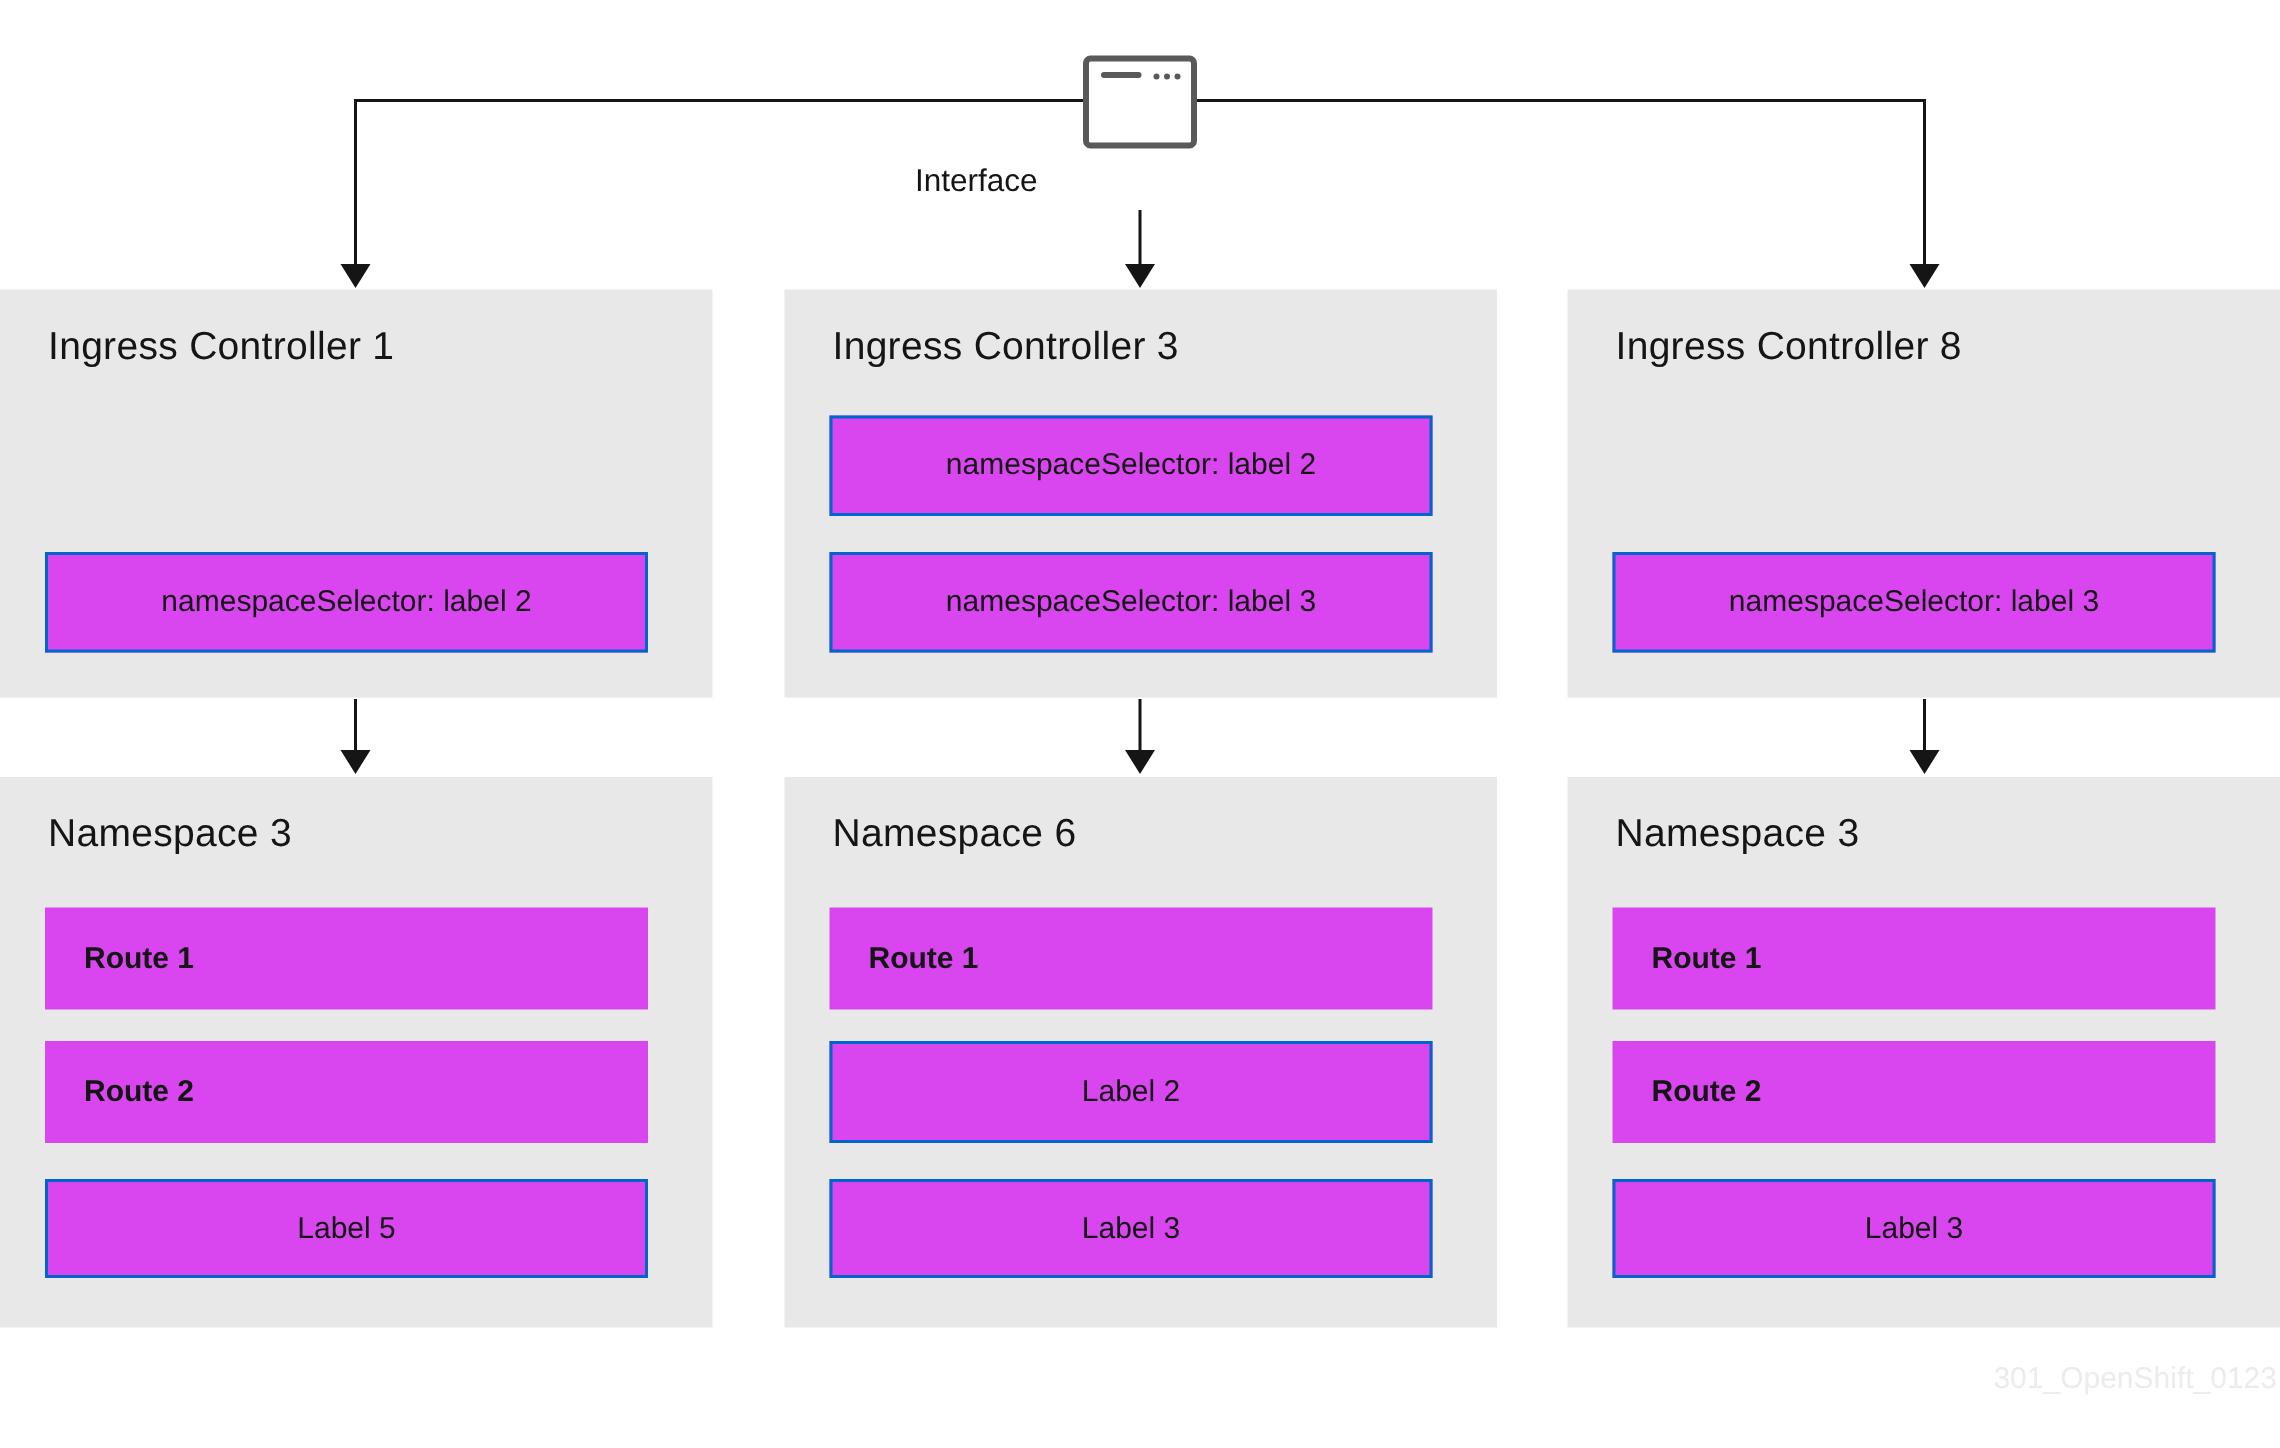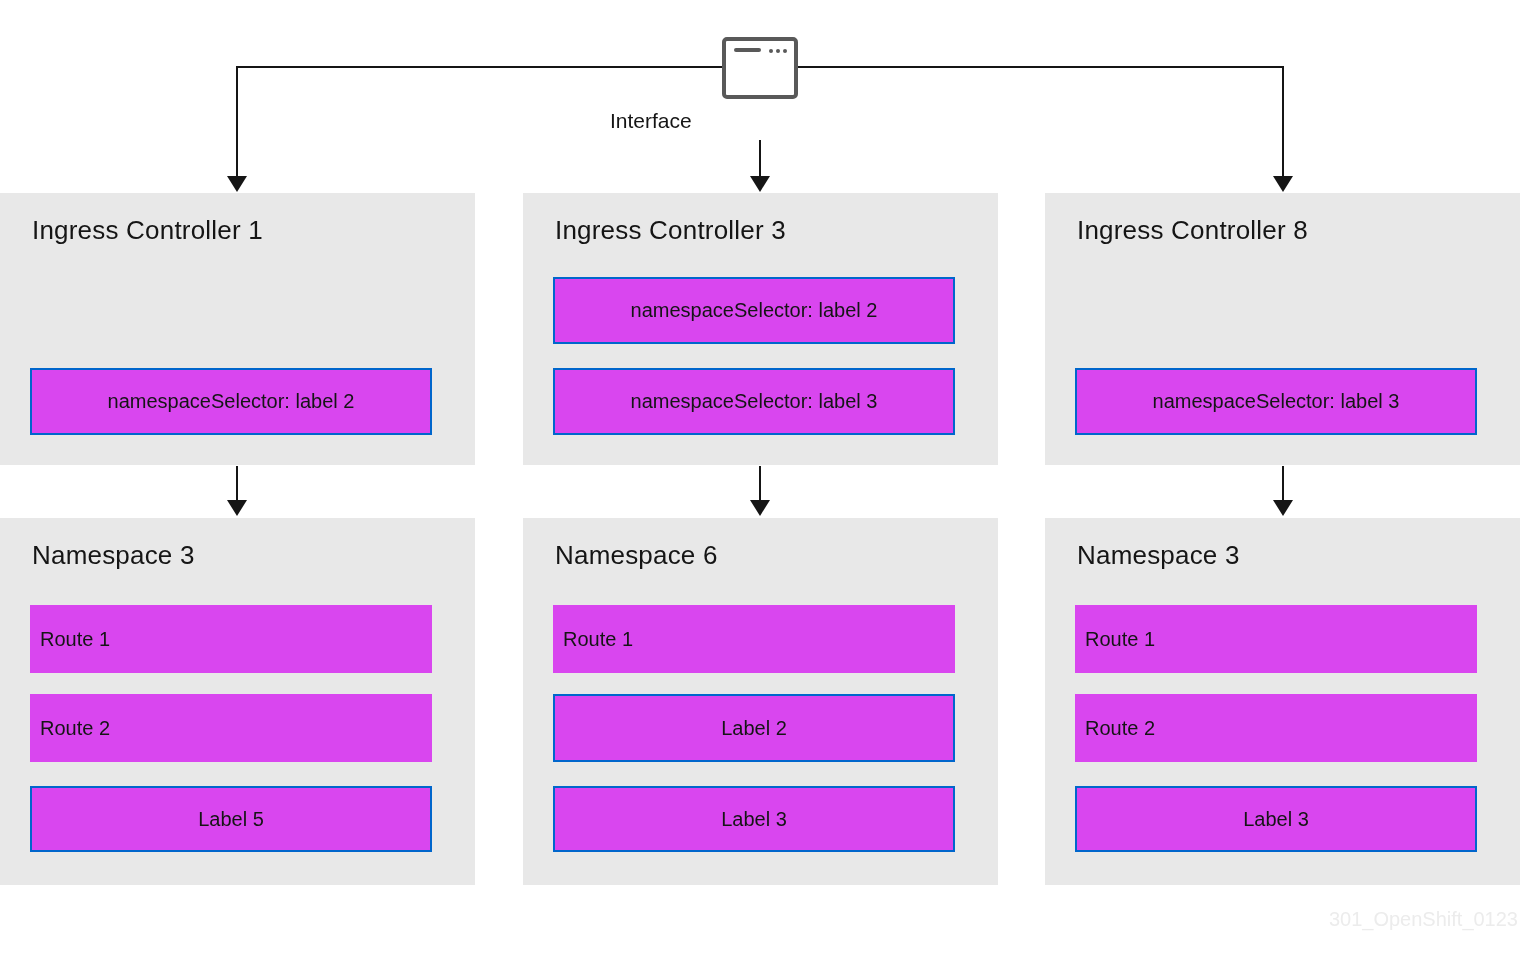--- a/index.html
+++ b/index.html
@@ -39,21 +39,21 @@
   .col-title{position:absolute;left:32px;top:22px;font-size:26px;font-weight:400;
     letter-spacing:.2px;white-space:nowrap}
 
   
   .inner{position:absolute;left:30px;width:402px;background:#d946ef;
     display:flex;align-items:center;font-size:20px;white-space:nowrap}
   .selector-box{border:2px solid var(--accent);justify-content:center}
   .s-slot1{top:84px;height:67px}
   .s-slot2{top:175px;height:67px}
   .item-label{border:2px solid var(--accent);justify-content:center}
-  .item-route{font-weight:400;justify-content:flex-start;padding-left:10px}
+  .item-route{font-weight:700;justify-content:flex-start;padding-left:26px}
   .n-slot1{top:87px;height:68px}
   .n-slot2{top:176px;height:68px}
   .n-slot3{top:268px;height:66px}
 
   .watermark{position:absolute;right:2px;top:908px;font-size:20px;
     color:var(--watermark);white-space:nowrap}
 </style>
 </head>
 <body>
 

